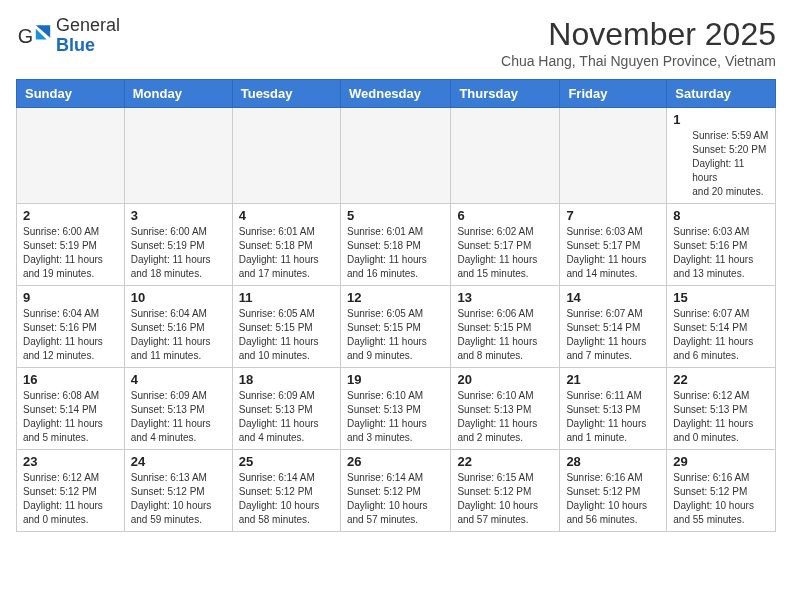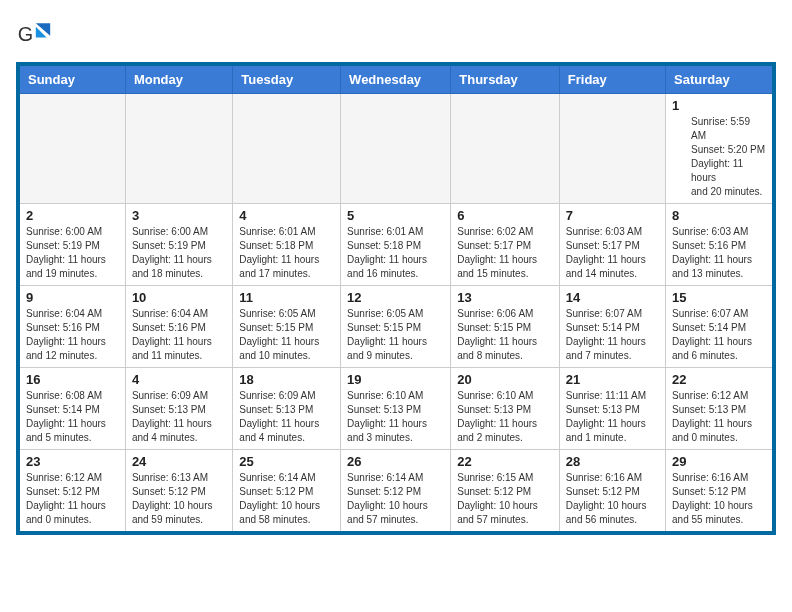--- a/index.html
+++ b/index.html
@@ -41,21 +41,21 @@
       color: #333;
       font-weight: normal;
     }
     .location {
       font-size: 14px;
       color: #555;
     }
     .calendar {
       width: 100%;
       border-collapse: collapse;
-      border: 4px solid #0369a1;
+      border: 1px solid #0369a1;
       padding-left: 44px;
     }
     .calendar th {
       background-color: #3a7bd5;
       color: #fff;
       text-align: left;
       padding: 6px 8px;
       font-size: 13px;
       font-weight: bold;
       border: 1px solid #2a6abf;
@@ -91,22 +91,28 @@
 </head>
 <body>
 
 <div class="header-area">
   <div class="logo">
     <svg class="logo-icon" viewBox="0 0 40 40">
       <text x="2" y="28" font-size="22" font-family="Arial" fill="#333" font-weight="normal">G</text>
       <polygon points="22,8 38,8 38,22 22,8" fill="#1a6abf"></polygon>
       <polygon points="22,12 34,24 22,24" fill="#1a90e0"></polygon>
     </svg>
+    <div class="logo-text">
+      <span class="general">General</span>
+      <span class="blue">Blue</span>
+    </div>
   </div>
   <div class="title-area">
+    <div class="month-title">November 2025</div>
+    <div class="location">Chua Hang, Thai Nguyen Province, Vietnam</div>
   </div>
 </div>
 
 <table class="calendar">
   <thead>
     <tr>
     <th>Sunday</th>
         <th>Monday</th>
         <th>Tuesday</th>
         <th>Wednesday</th>
@@ -264,21 +270,21 @@
         </td>
         <td>
           <div class="day-number">20</div>
           <div class="day-info" style="white-space: pre-line;">Sunrise: 6:10 AM
 Sunset: 5:13 PM
 Daylight: 11 hours
 and 2 minutes.</div>
         </td>
         <td>
           <div class="day-number">21</div>
-          <div class="day-info" style="white-space: pre-line;">Sunrise: 11:11 AM
+          <div class="day-info" style="white-space: pre-line;">Sunrise: 6:11 AM
 Sunset: 5:13 PM
 Daylight: 11 hours
 and 1 minute.</div>
         </td>
         <td>
           <div class="day-number">22</div>
           <div class="day-info" style="white-space: pre-line;">Sunrise: 6:12 AM
 Sunset: 5:13 PM
 Daylight: 11 hours
 and 0 minutes.</div>

